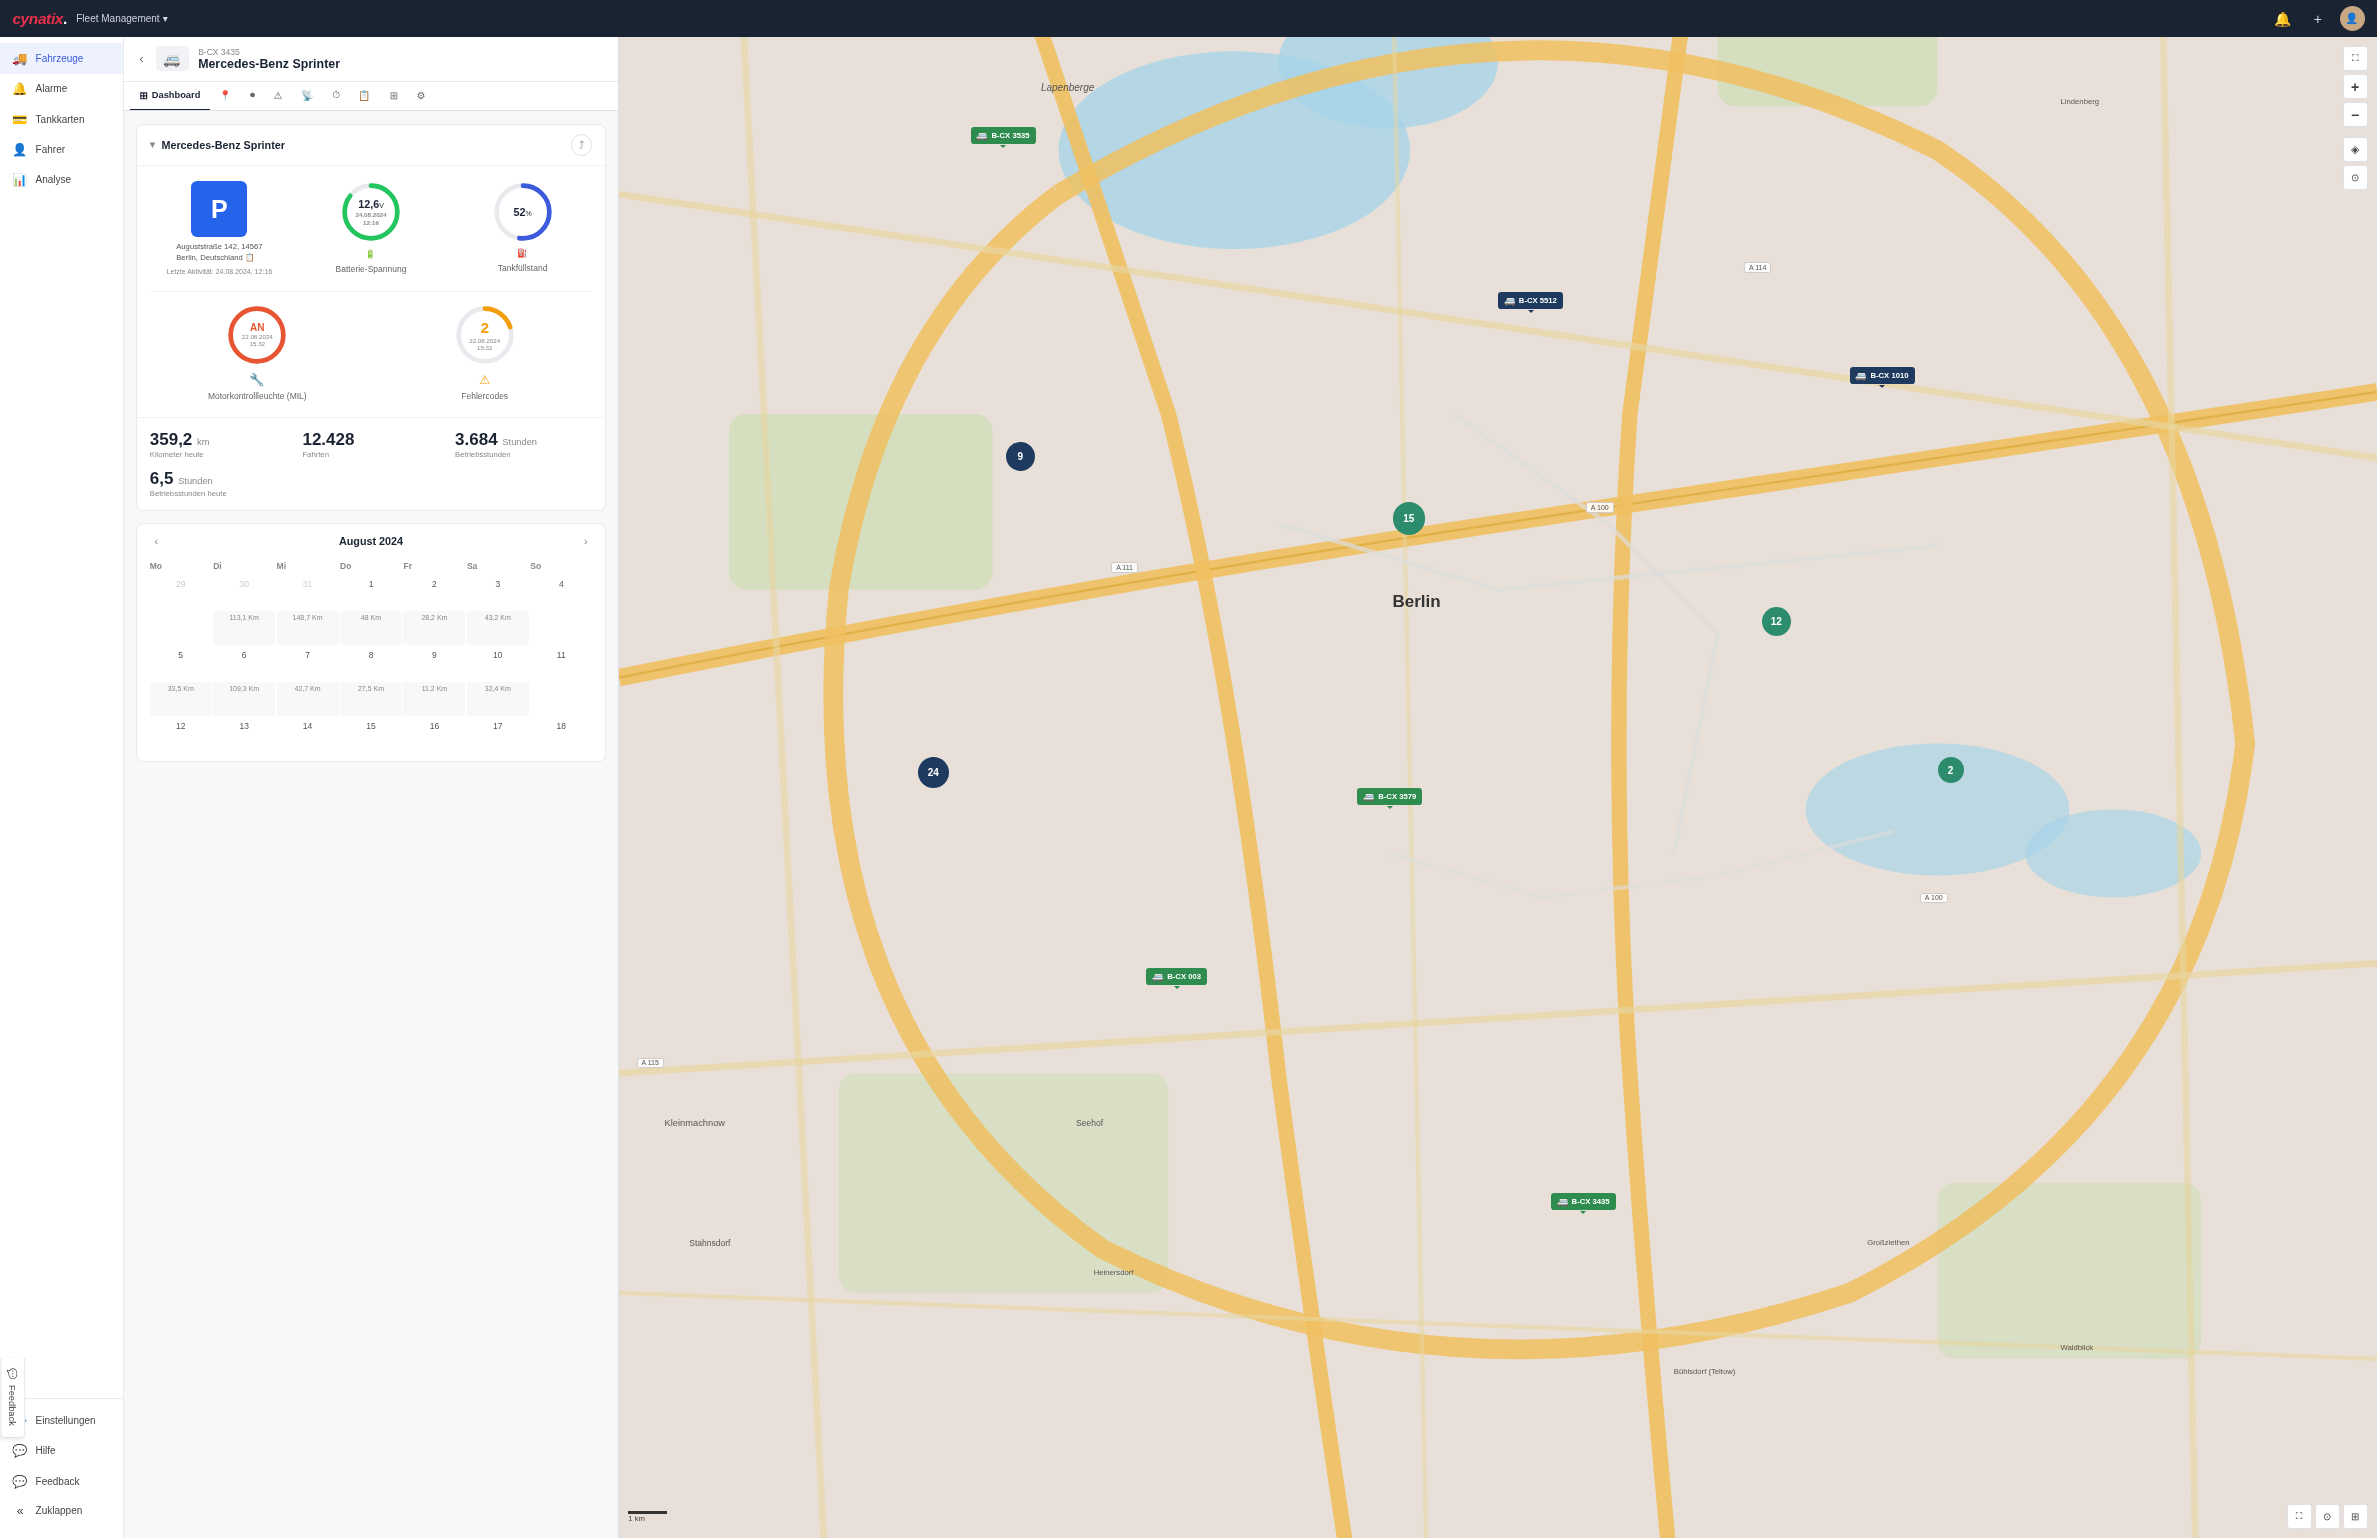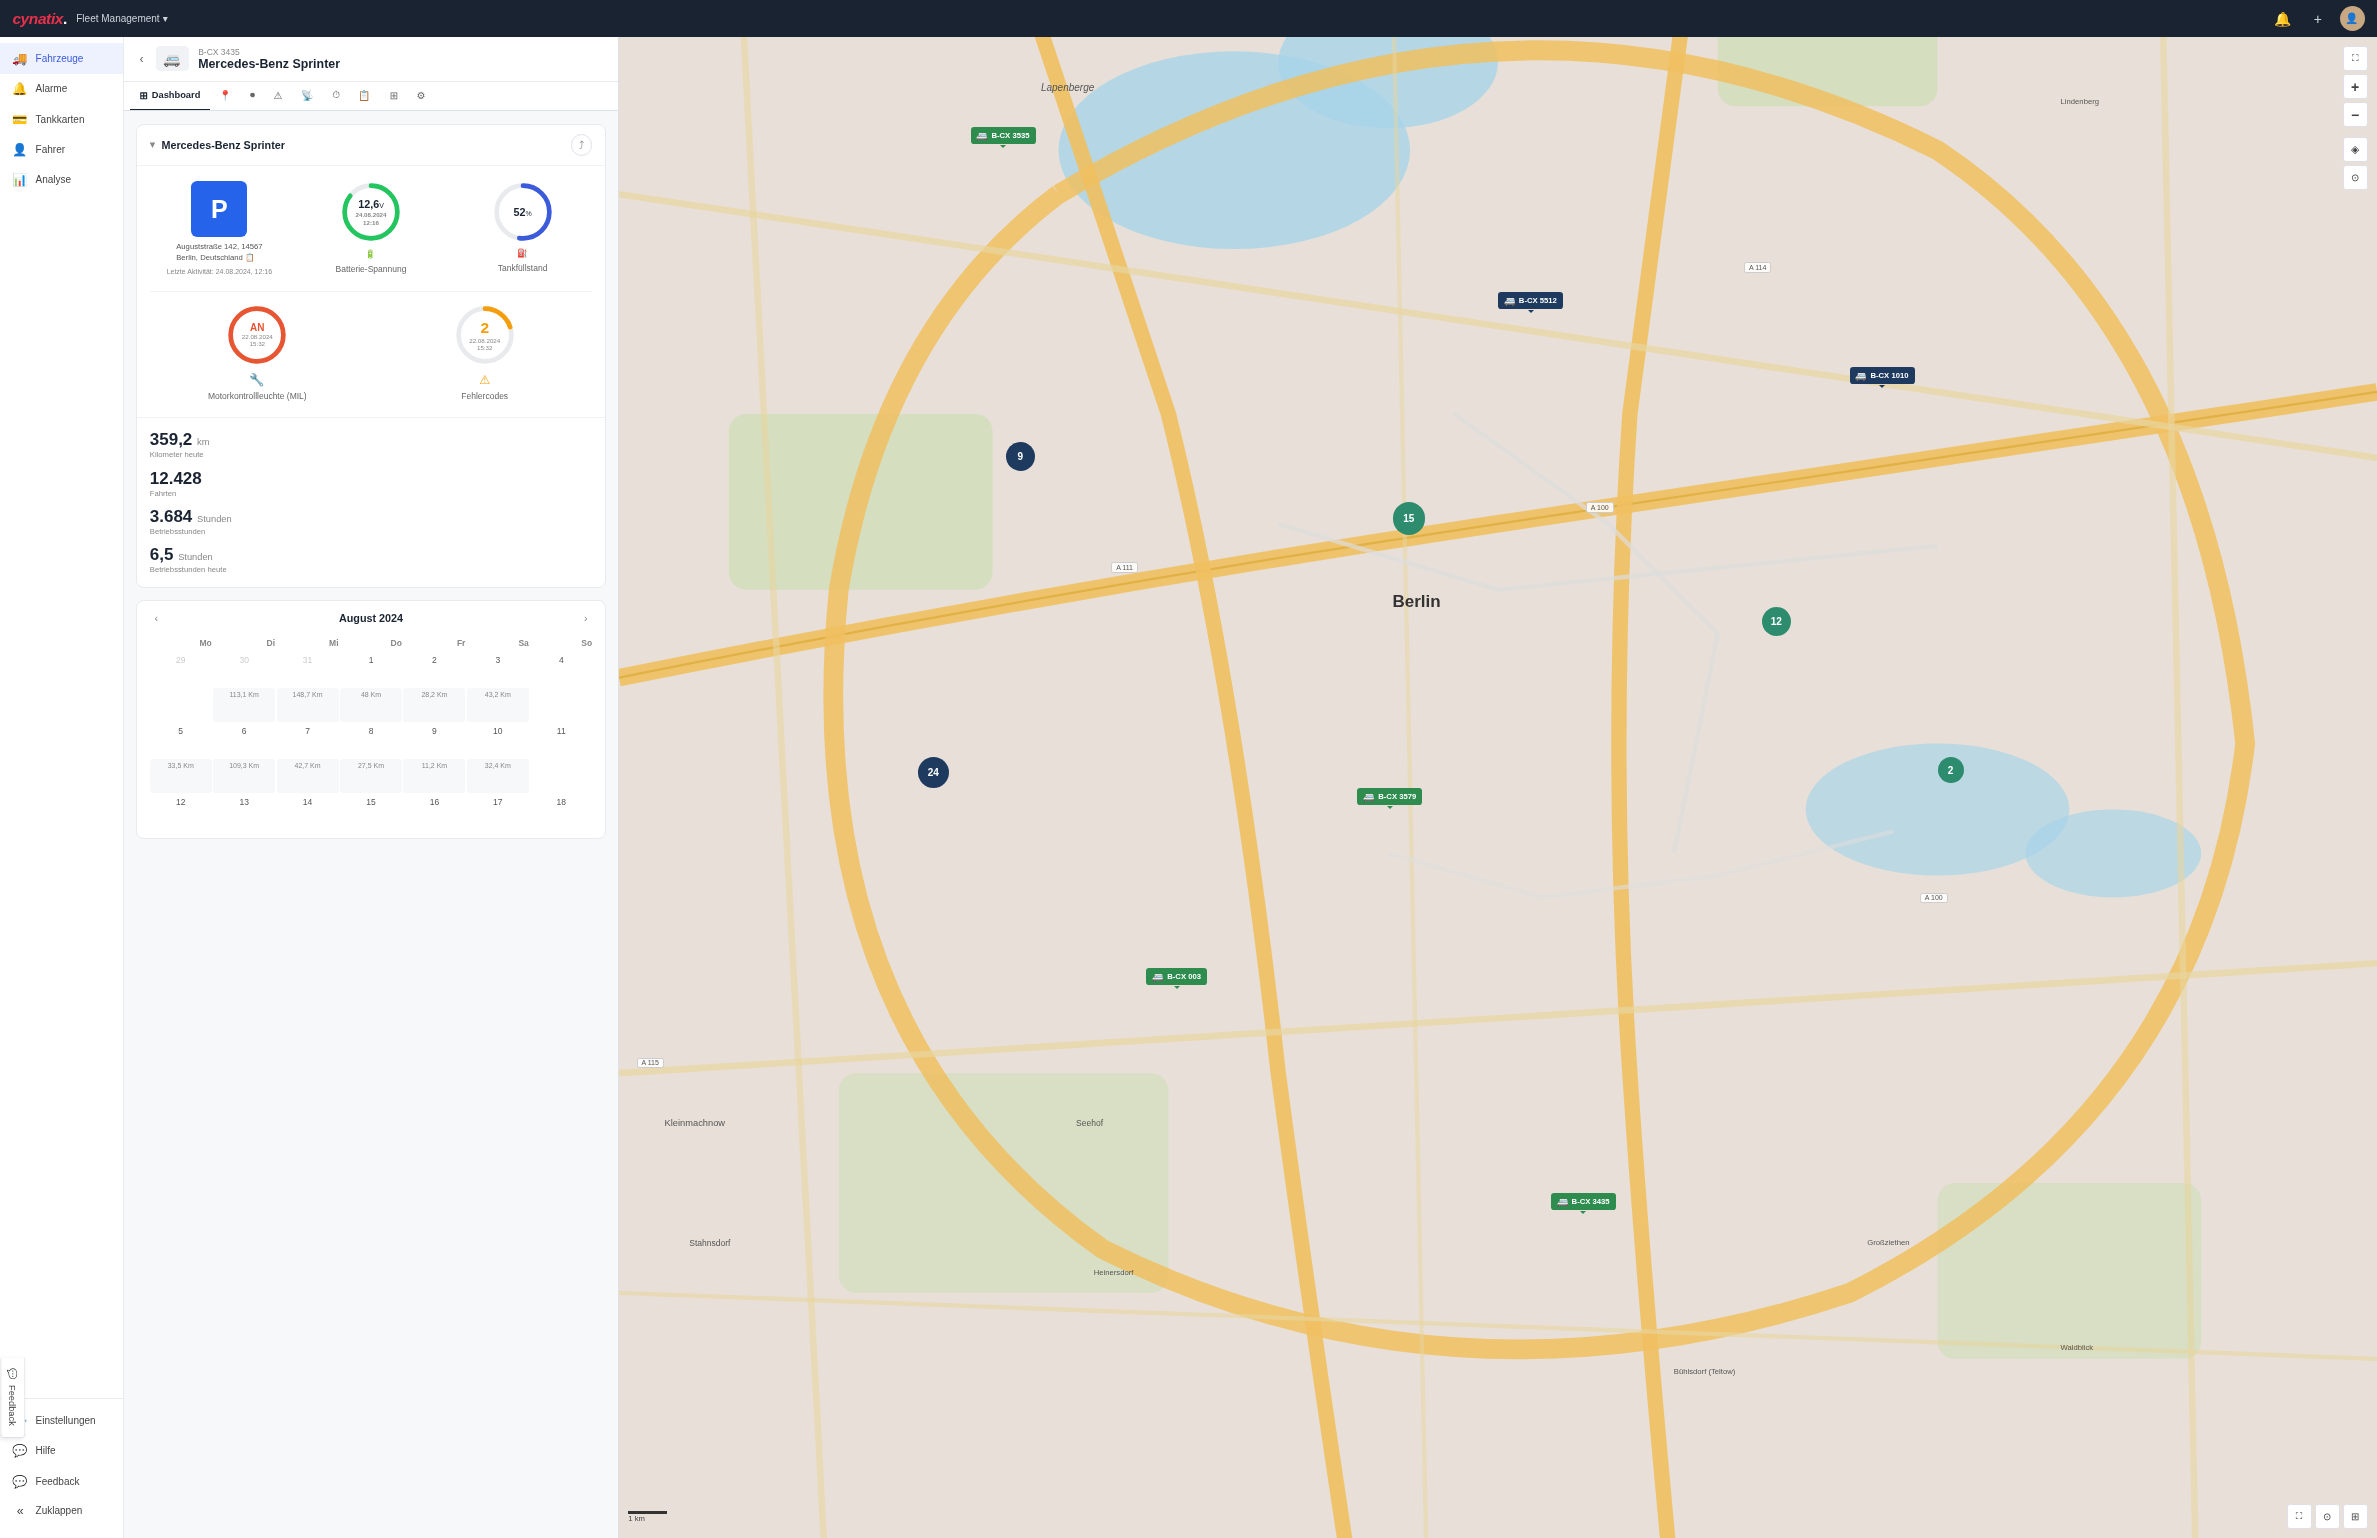--- a/index.html
+++ b/index.html
@@ -255,21 +255,21 @@
       display: flex;
       align-items: baseline;
       gap: 3.1px;
       margin-bottom: 3.1px;
     }
     .odometer-value { font-size: 28px; font-weight: 700; color: #1a2332; }
     .odometer-unit { font-size: 9.3px; color: #888; font-weight: 400; }
     .odometer-sublabel { font-size: 8.5px; color: #888; margin-bottom: 9.3px; }
     .stats-grid {
       display: grid;
-      grid-template-columns: 1fr;
+      grid-template-columns: 1fr 1fr 1fr;
       gap: 9.3px 15.5px;
     }
     .stat-item { }
     .stat-value { font-size: 17px; font-weight: 700; color: #1a2332; }
     .stat-value small { font-size: 9.3px; font-weight: 400; color: #888; }
     .stat-label { font-size: 7.7px; color: #888; }
     .info-icon { color: #aaa; cursor: pointer; float: right; }
 
     
     .calendar-section { padding: 9.3px 12.4px; }
@@ -279,21 +279,21 @@
       gap: 6.2px;
       margin-bottom: 9.3px;
     }
     .cal-nav-btn { cursor: pointer; color: #888; font-size: 10.8px; padding: 1.5px 4.6px; }
     .cal-month { font-size: 10.8px; font-weight: 600; color: #1a2332; flex: 1; text-align: center; }
     .calendar-grid {
       display: grid;
       grid-template-columns: repeat(7, 1fr);
       gap: 1.5px;
     }
-    .cal-header { text-align: right; font-size: 8.5px; font-weight: 600; color: #888; padding: 3.1px 0; }
+    .cal-header { text-align: left; font-size: 8.5px; font-weight: 600; color: #888; padding: 3.1px 0; }
     .cal-cell {
       text-align: center;
       padding: 3.1px 1.5px;
       min-height: 34px;
       border-radius: 3.1px;
     }
     .cal-cell .day-num { font-size: 8.5px; color: #555; margin-bottom: 1.5px; }
     .cal-cell .day-num.muted { color: #ccc; }
     .cal-cell .day-km { font-size: 7px; color: #888; }
     .cal-cell.has-data { background: #f7f8fa; }

